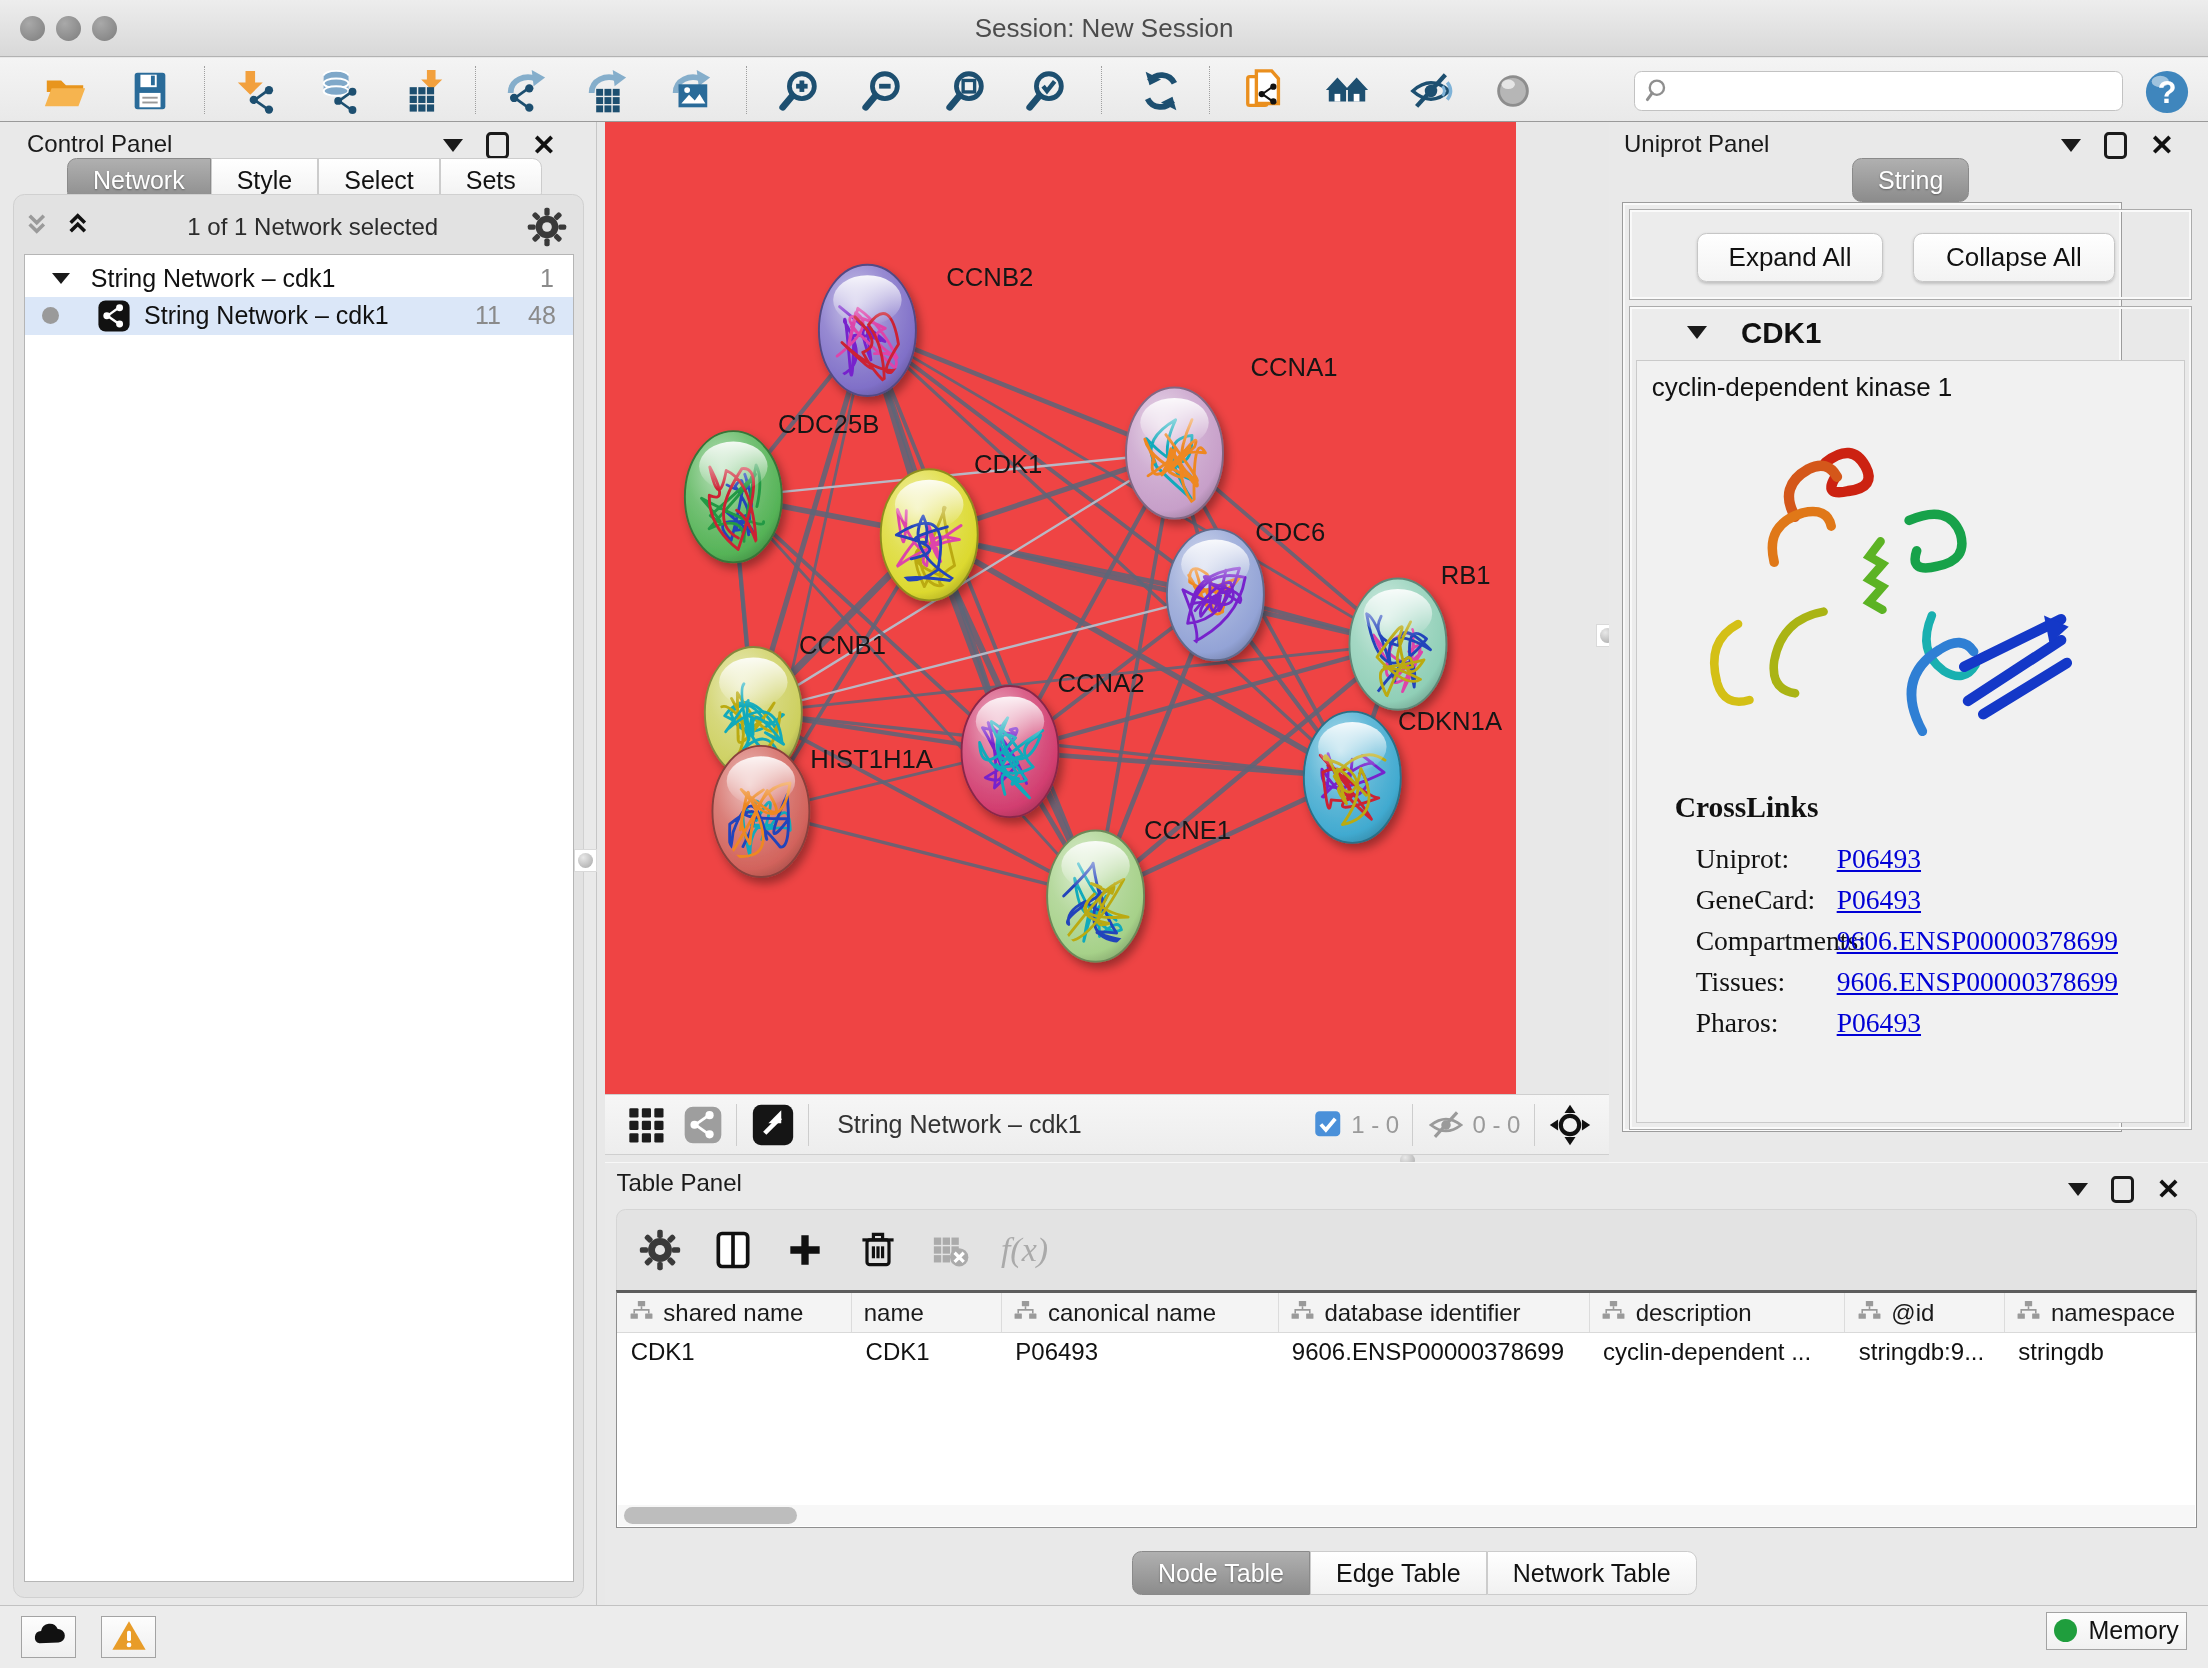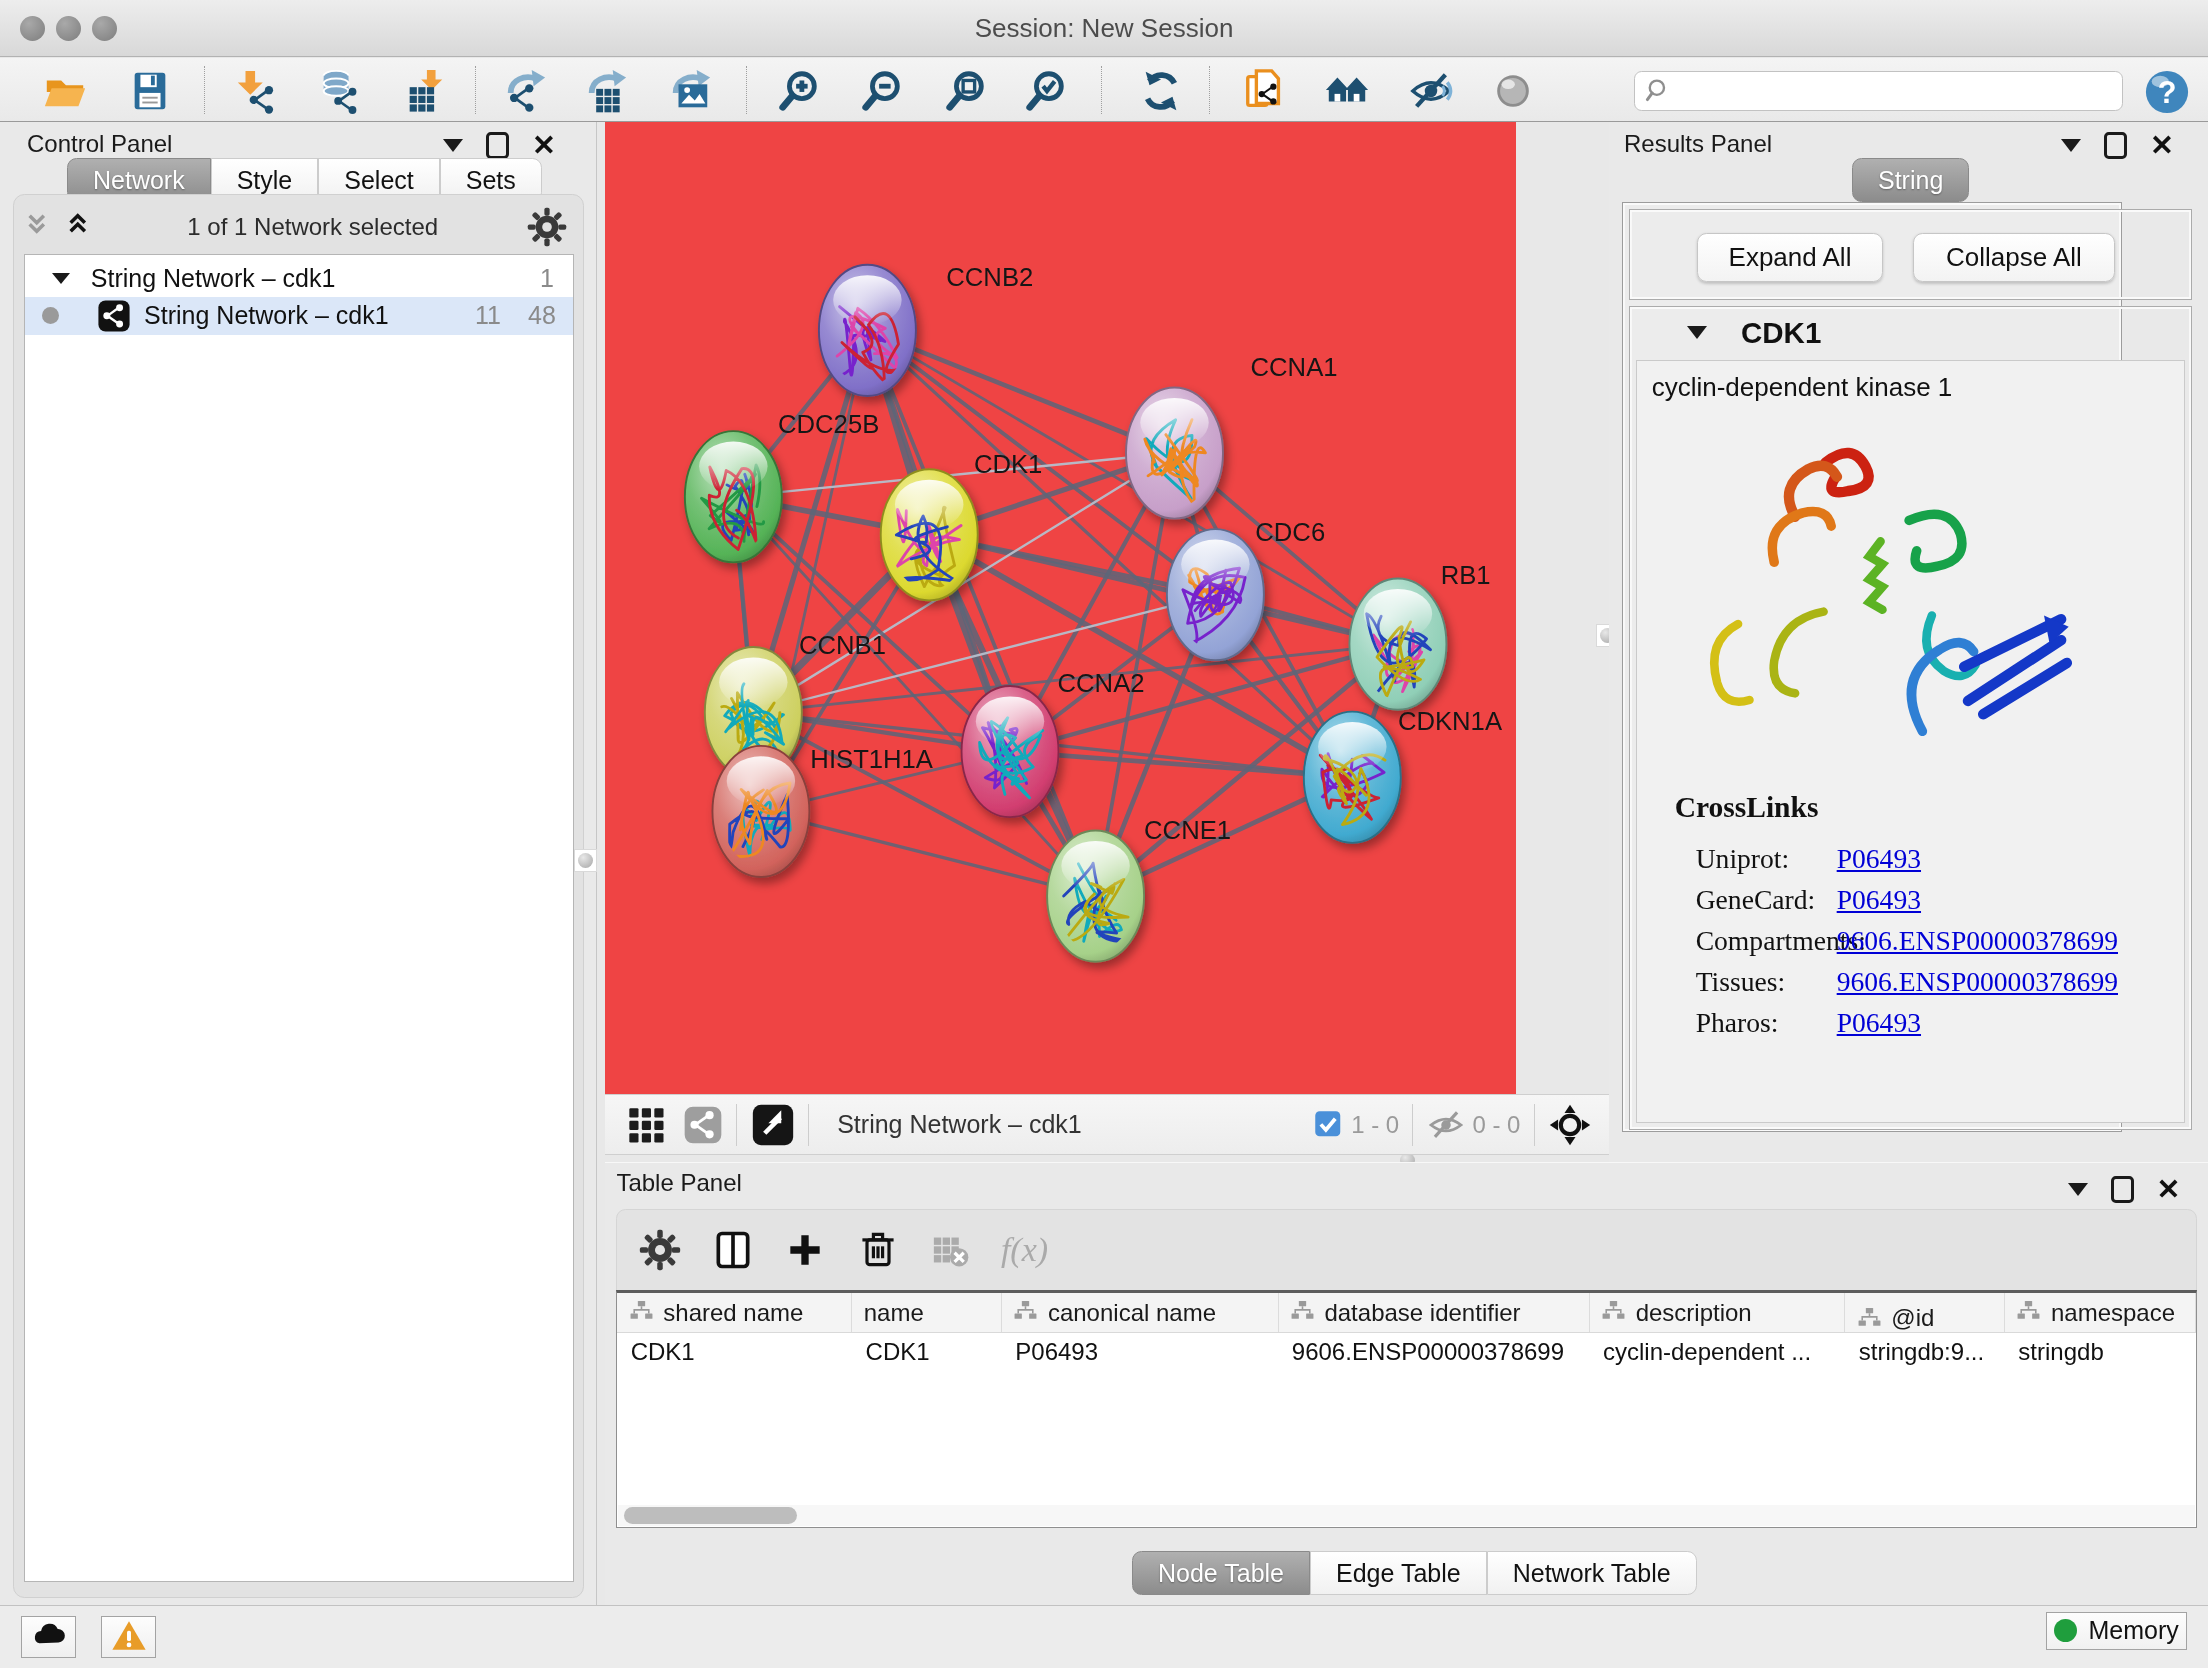--- a/index.html
+++ b/index.html
@@ -710,21 +710,21 @@
           <g fill="#111">
             <path d="M24 2 l6 9 h-12z"></path>
             <path d="M24 46 l6 -9 h-12z"></path>
             <path d="M2 24 l9 -6 v12z"></path>
             <path d="M46 24 l-9 -6 v12z"></path>
           </g>
         </svg></span>
   </div>
 
   <div class="rpanel">
-    <div class="panel-title" style="position:absolute;left:15px;top:7.6px">Results Panel</div>
+    <div class="panel-title" style="position:absolute;left:15px;top:7.6px">Uniprot Panel</div>
     <div class="ptb-icons" style="right:34px; top:9.5px;">
       <span class="caret-down"></span>
       <span class="float-box"></span>
       <span class="close-x">✕</span>
     </div>
     <div class="rp-tab">
       <div class="tabbtn sel" style="border-radius:9.5px">String</div>
     </div>
     <div class="rp-outer">
       <div class="rp-btnbox">
@@ -885,21 +885,21 @@
                   <rect x="17" y="2" width="14" height="10" rx="1"></rect>
                   <rect x="3" y="26" width="14" height="10" rx="1"></rect>
                   <rect x="31" y="26" width="14" height="10" rx="1"></rect>
                 </g>
                 <g stroke="#9a9a9a" stroke-width="3" fill="none">
                   <path d="M24 12 v7 M10 26 v-7 h28 v7"></path>
                 </g>
               </svg></span>
             <span>description</span>
           </div>
-          <div class="th" style="width: 161px; align-items: flex-end;">
+          <div class="th" style="width: 161px;">
             <span style="width: 25px; height: 25px; display: inline-block; flex: 0 0 auto;"><svg viewBox="0 0 48 48" width="100%" height="100%">
                 <g fill="#9a9a9a">
                   <rect x="17" y="2" width="14" height="10" rx="1"></rect>
                   <rect x="3" y="26" width="14" height="10" rx="1"></rect>
                   <rect x="31" y="26" width="14" height="10" rx="1"></rect>
                 </g>
                 <g stroke="#9a9a9a" stroke-width="3" fill="none">
                   <path d="M24 12 v7 M10 26 v-7 h28 v7"></path>
                 </g>
               </svg></span>

